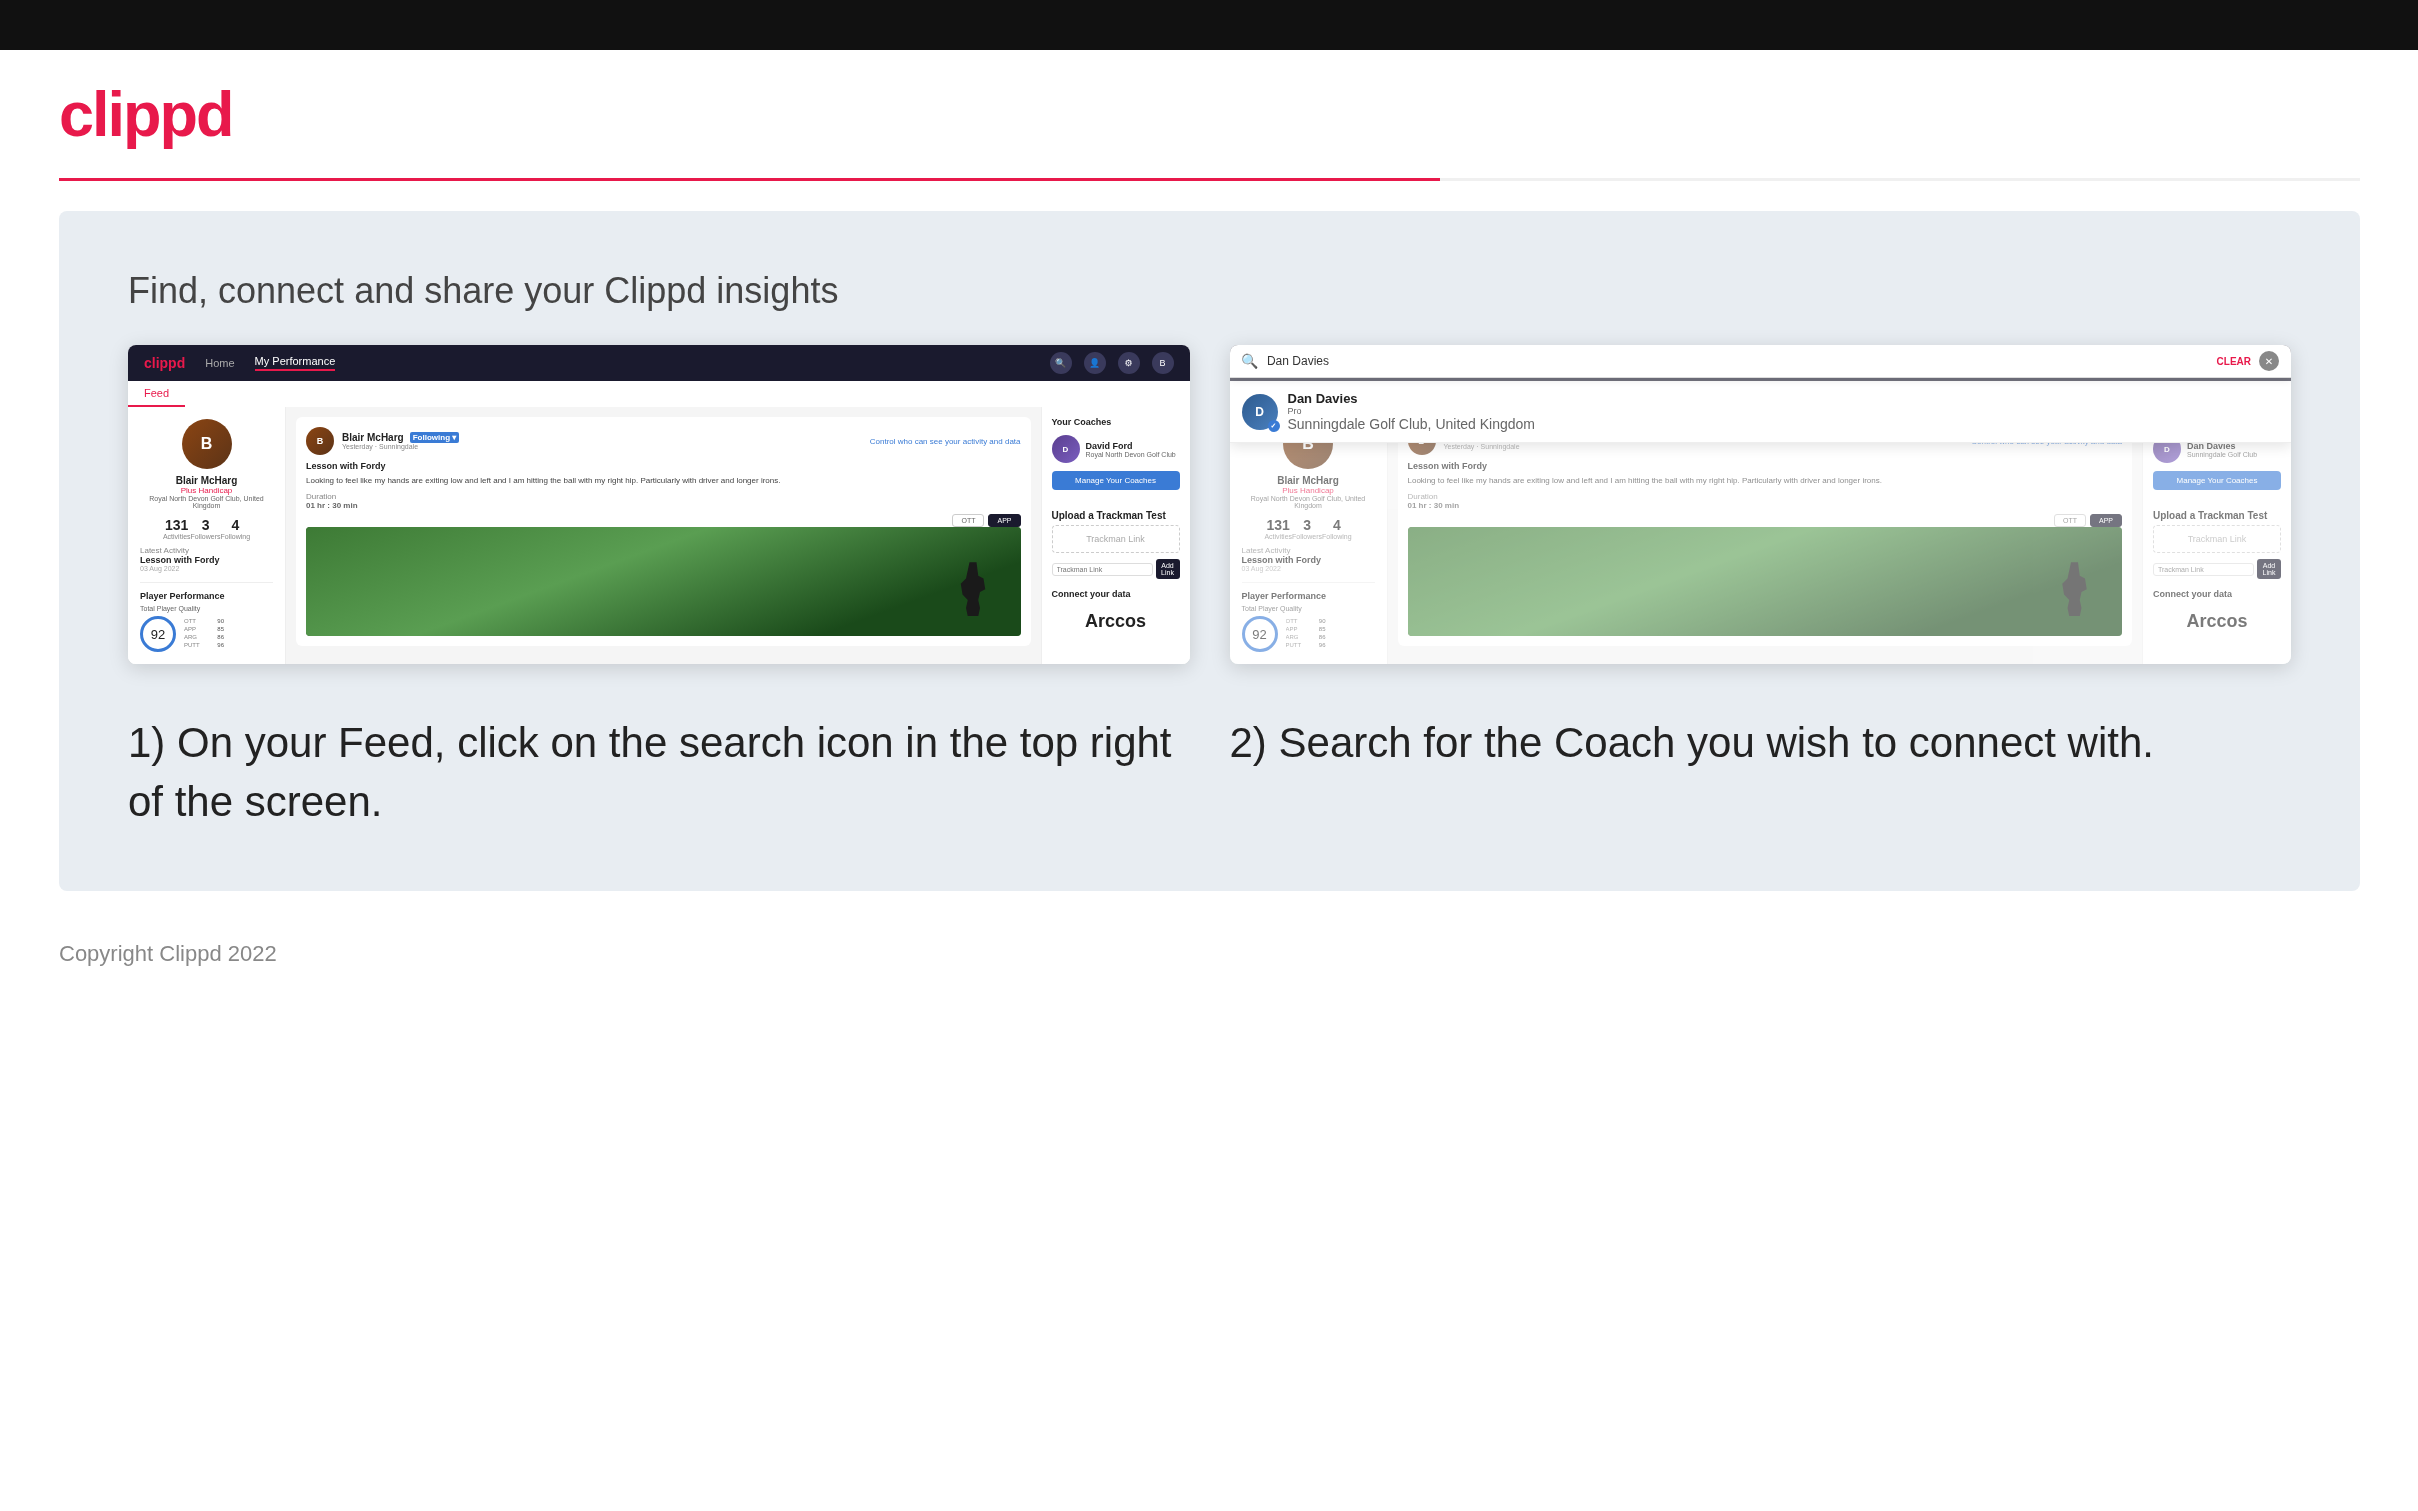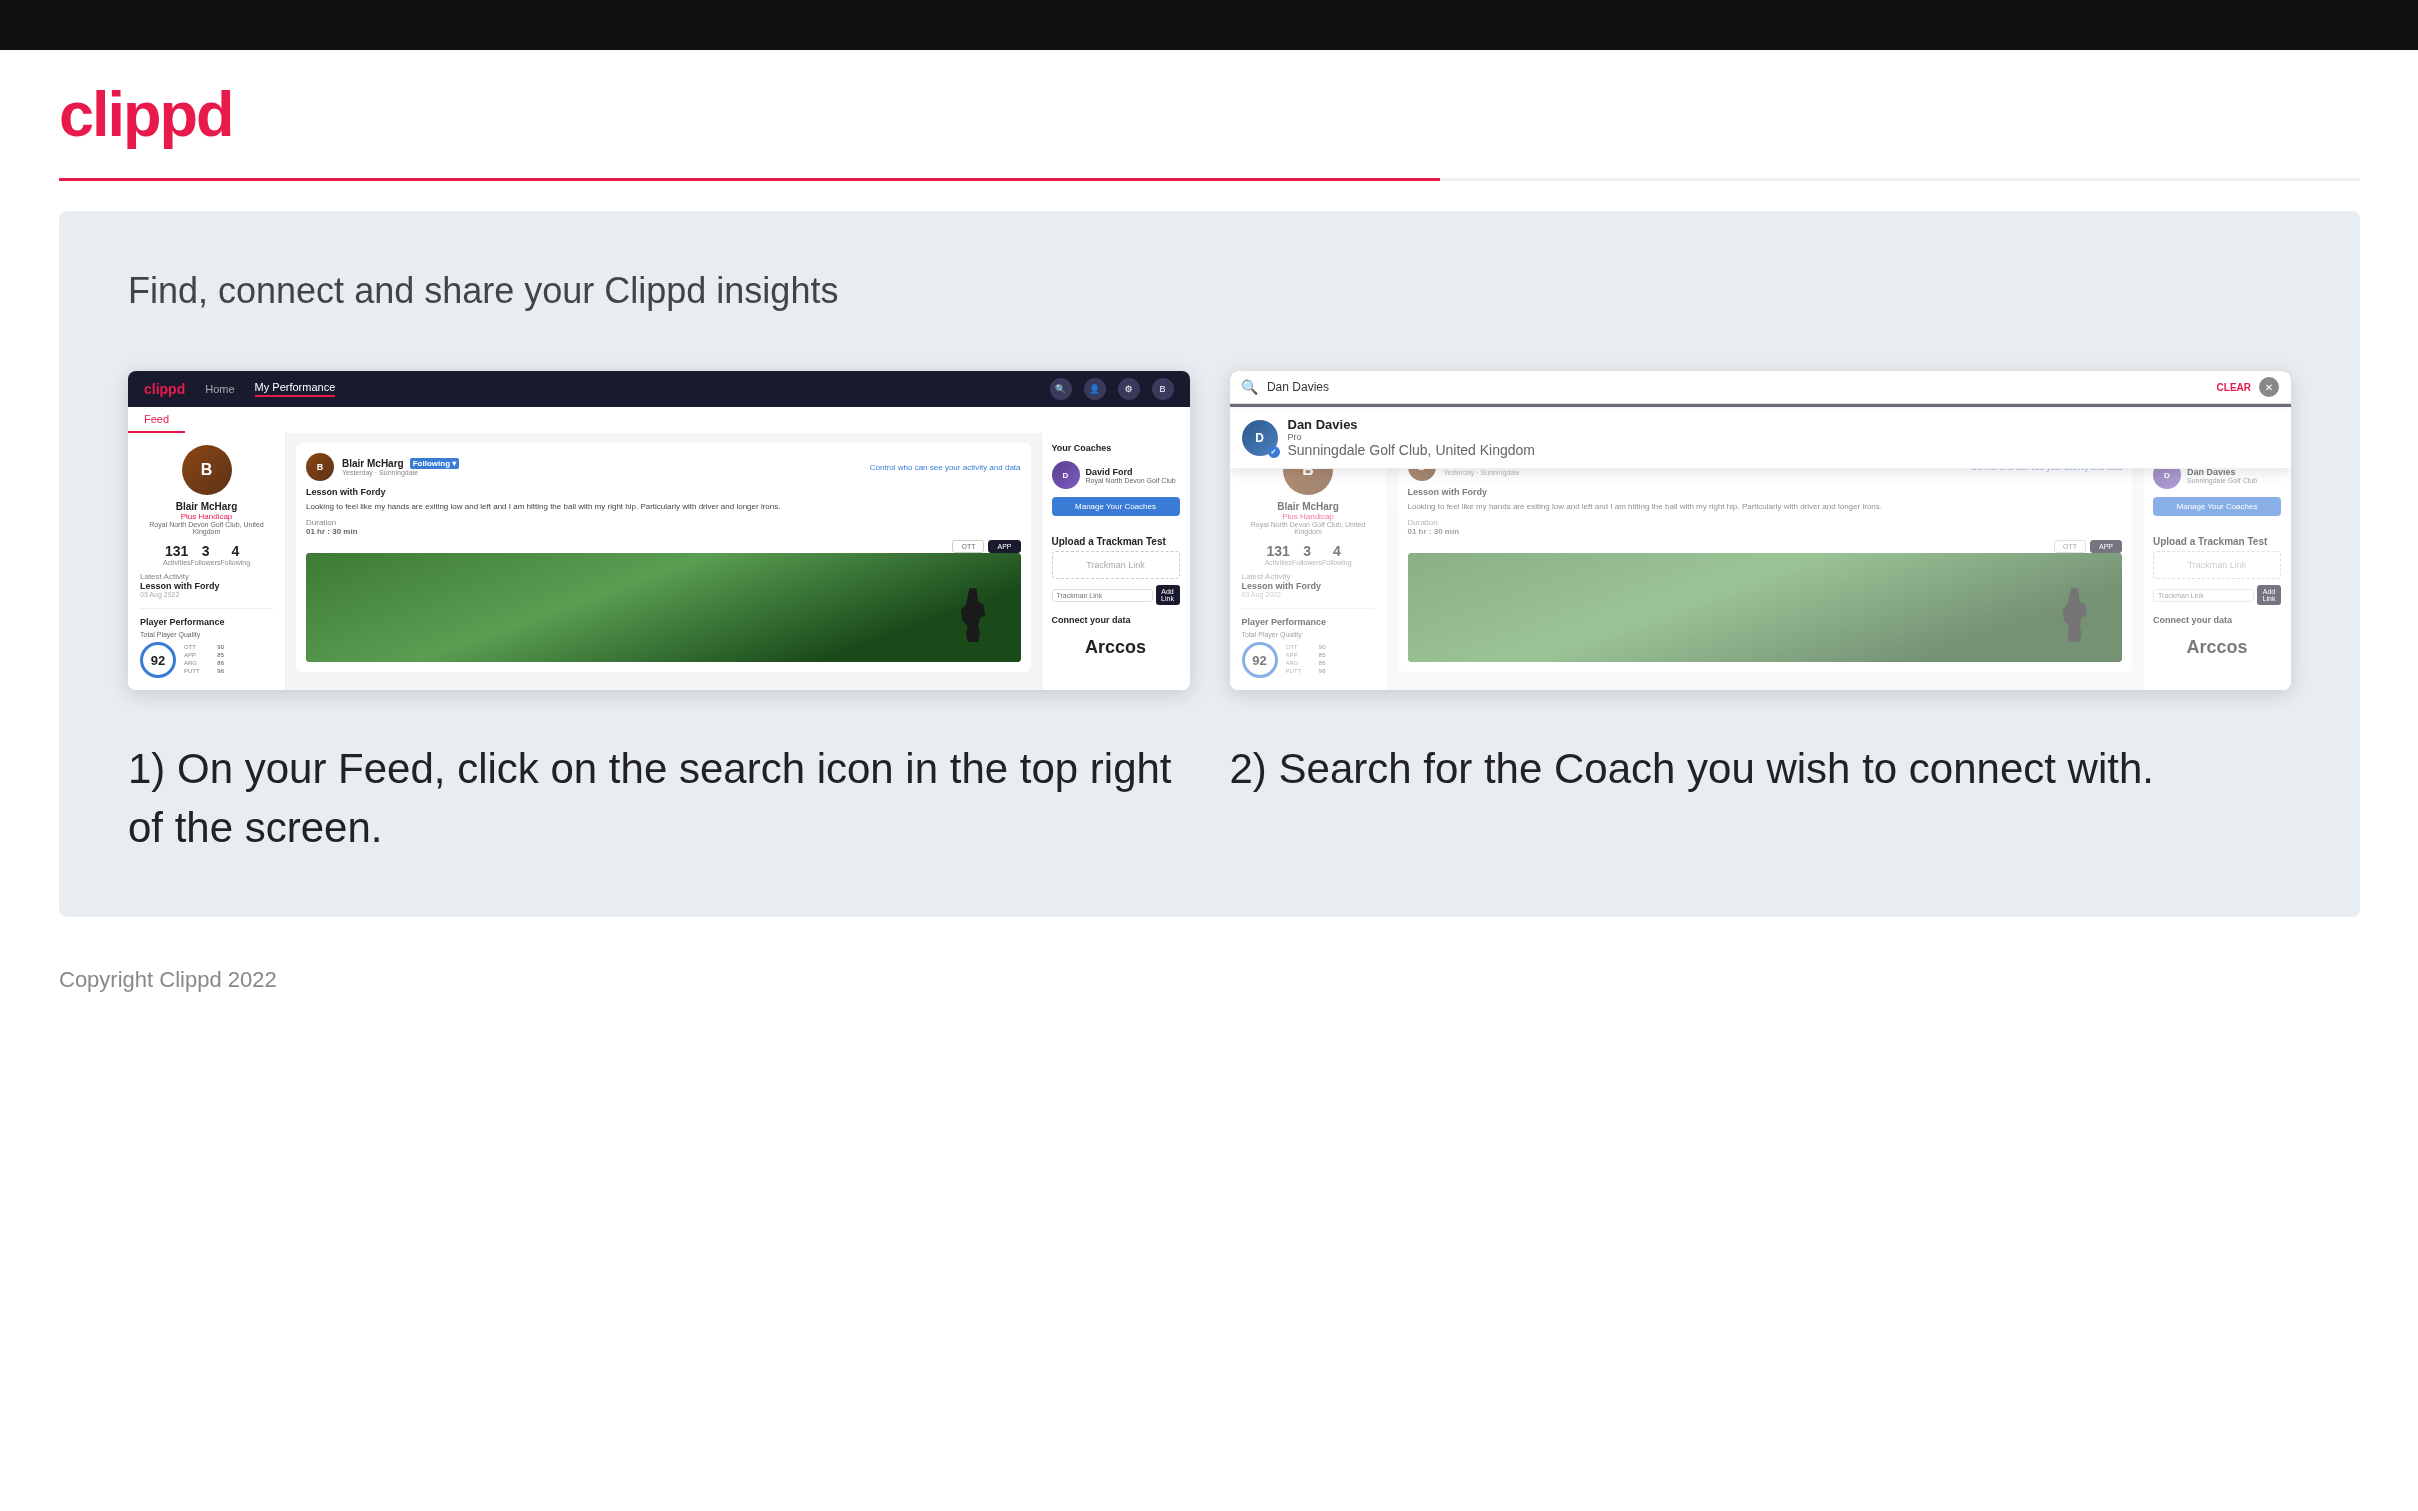--- a/index.html
+++ b/index.html
@@ -55,21 +55,21 @@
 
     .section-title {
       font-size: 51px;
       font-weight: 700;
       color: #1a1a2e;
       margin-bottom: 16px;
     }
     .section-subtitle {
       font-size: 36px;
       color: #444;
-      margin-bottom: 59px;
+      margin-bottom: 33px;
     }
 
     
     .screenshots-row {
       display: flex;
       gap: 40px;
       margin-bottom: 50px;
     }
 
     .screenshot-panel {
@@ -246,21 +246,21 @@
     }
     .score-circle {
       width: 36px;
       height: 36px;
       border-radius: 50%;
       border: 3px solid #3a7bd5;
       display: flex;
       align-items: center;
       justify-content: center;
       font-size: 13px;
-      font-weight: 700;
+      font-weight: 400;
       color: #222;
       float: left;
       margin-right: 8px;
     }
     .stat-bars {
       overflow: hidden;
     }
     .stat-bar-row {
       display: flex;
       align-items: center;

